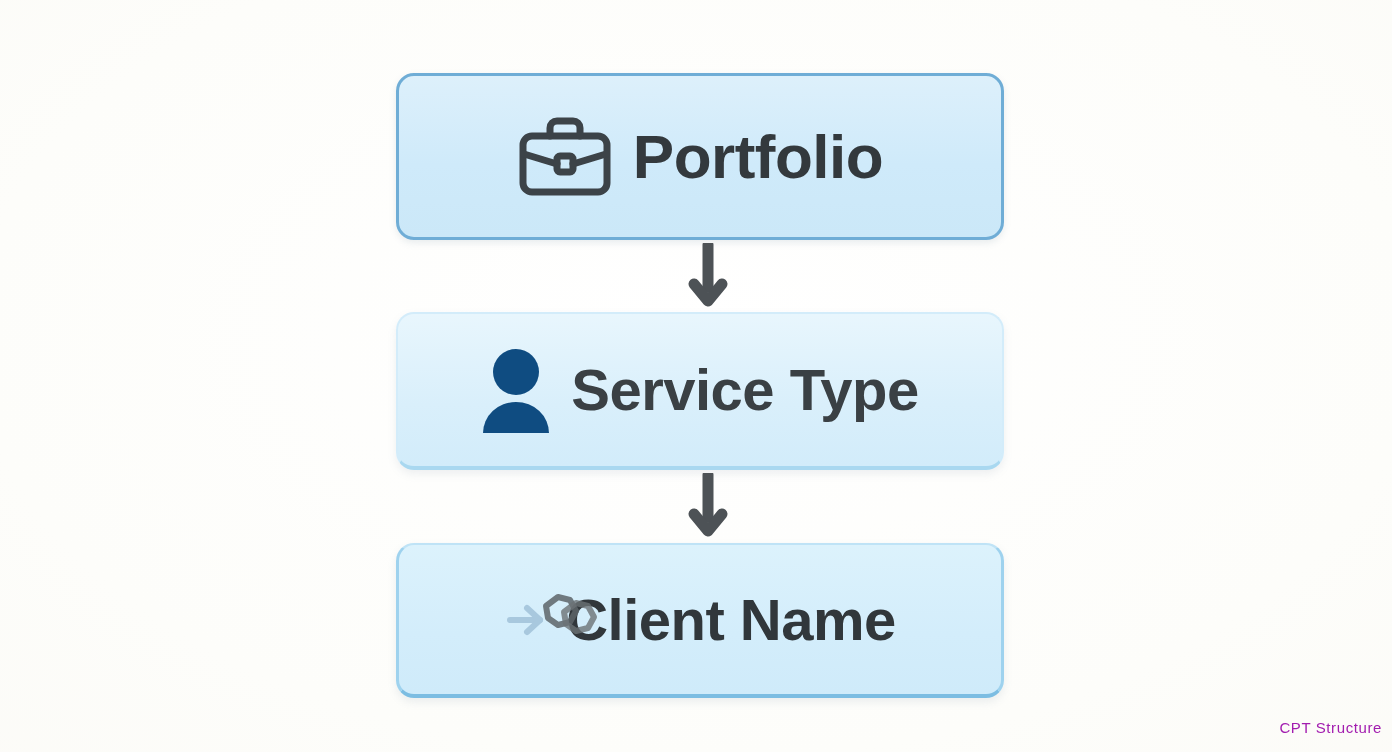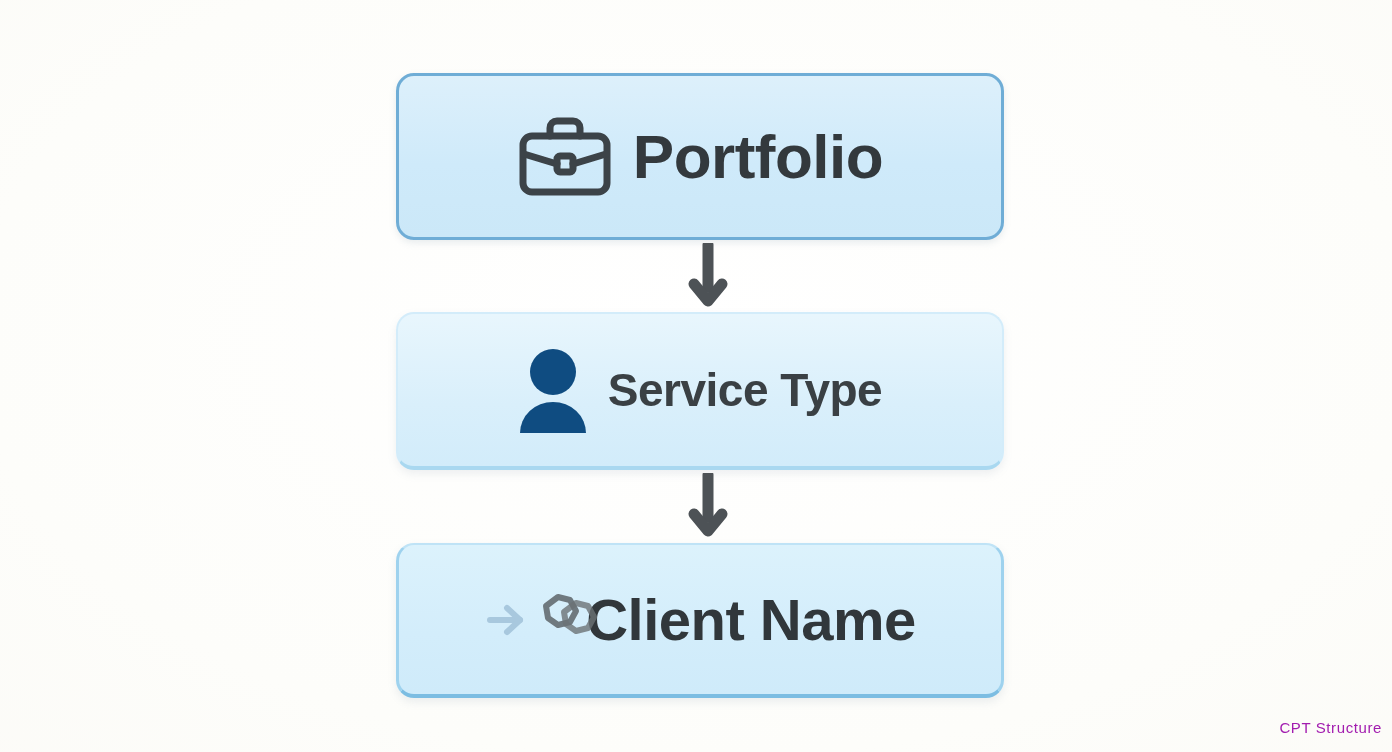--- a/index.html
+++ b/index.html
@@ -80,35 +80,35 @@
   }
 
   .node-label {
     font-size: 62px;
     font-weight: bold;
     color: #33393d;
     letter-spacing: -0.5px;
     line-height: 1;
     white-space: nowrap;
   }
-  .node-2 .node-label { font-size: 46px; color: #3a4044; }
+  .node-2 .node-label { font-size: 58px; color: #3a4044; }
   .node-3 .node-label { font-size: 58px; color: #31373b; }
 
   .node-icon {
     display: flex;
     align-items: center;
     justify-content: center;
     flex: none;
   }
 
   
   .row3-inner {
     display: flex;
     align-items: center;
-    gap: 24px;
+    gap: 4px;
     position: relative;
   }
   .row3-rings {
     position: relative;
     width: 10px;
     height: 62px;
   }
   .row3-rings svg {
     position: absolute;
     left: -14px;

